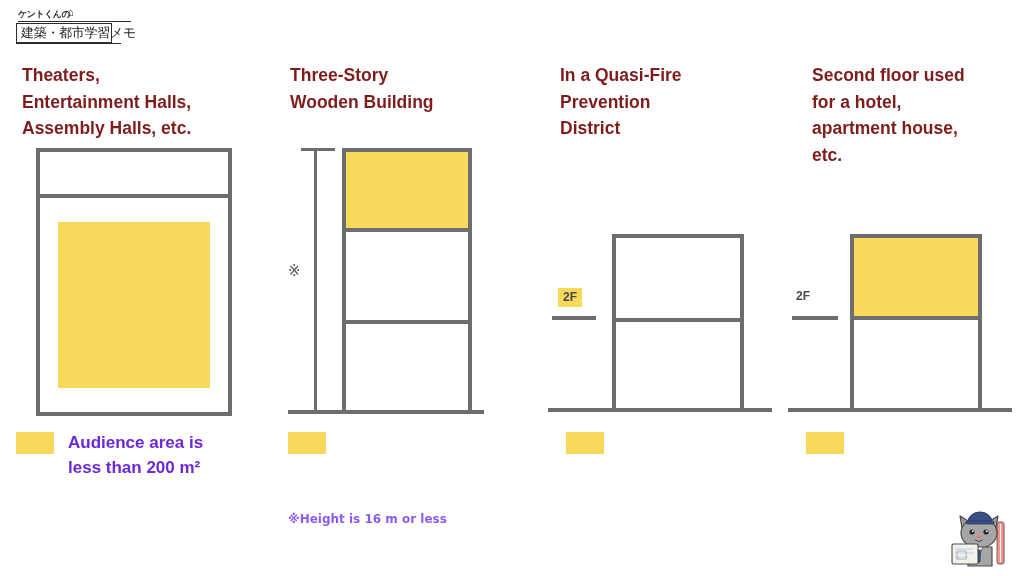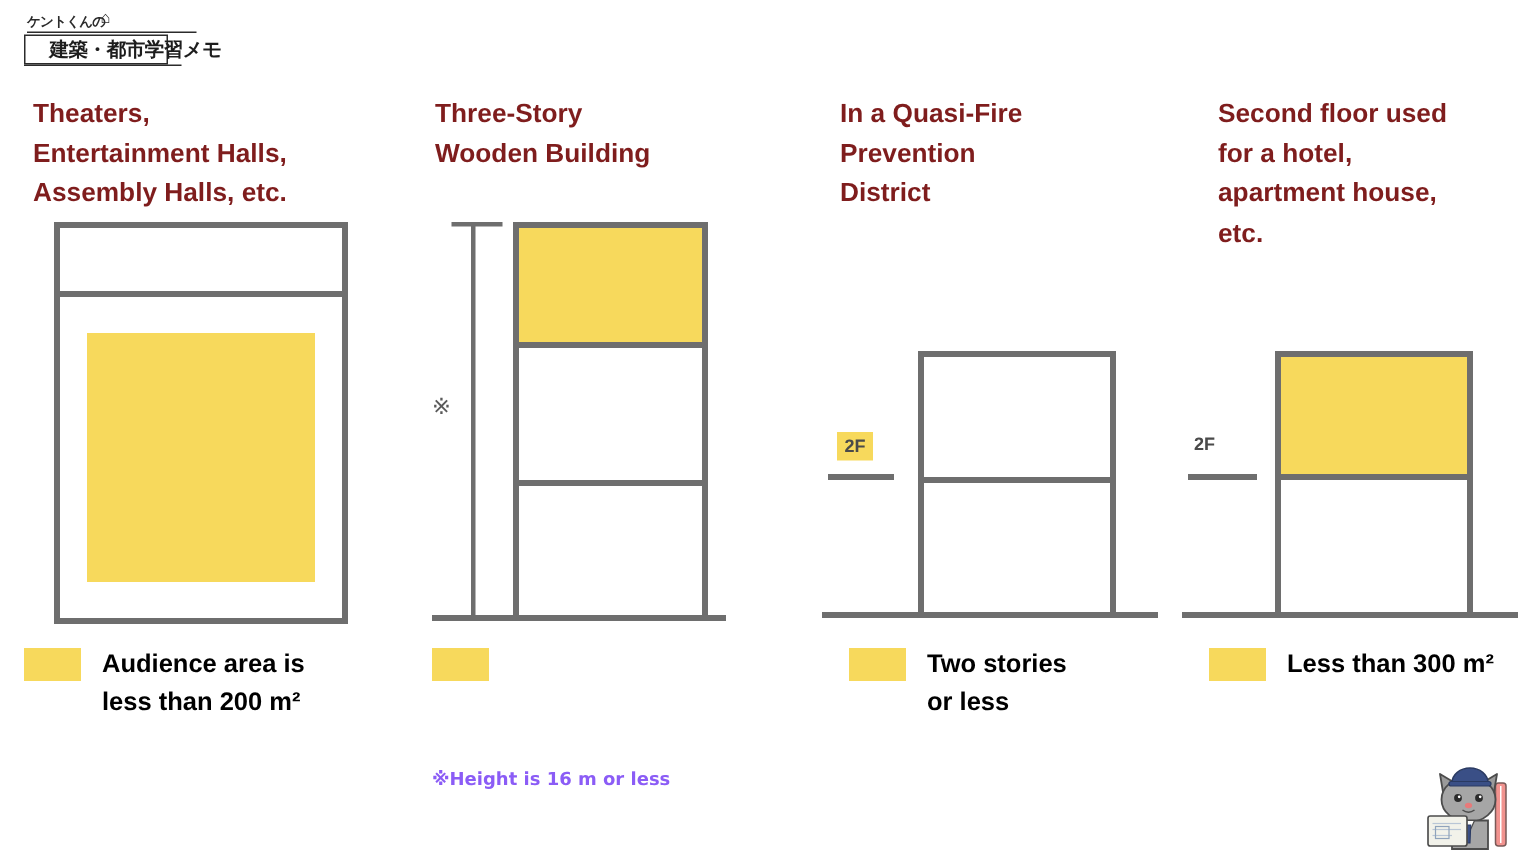--- a/index.html
+++ b/index.html
@@ -55,23 +55,23 @@
   #logo .logo-main {
     position: absolute;
     left: 2px;
     top: 15px;
     width: 96px;
     height: 20px;
     border: 1.4px solid #2b2b2b;
     box-sizing: border-box;
     display: flex;
     align-items: center;
-    padding-left: 16px;
+    padding-left: 4px;
     font-size: 13px;
-    font-weight: bold;
+    font-weight: normal;
     color: #1d1d1d;
     letter-spacing: -0.3px;
     white-space: nowrap;
     font-family: "DejaVu Sans", sans-serif;
   }
   #logo .logo-underline {
     position: absolute;
     left: 2px;
     top: 35px;
     width: 105px;
@@ -121,21 +121,21 @@
     width: 38px;
     height: 22px;
     background: #f7d95c;
     flex: 0 0 auto;
     margin-top: 2px;
   }
   .legend-text {
     font-size: 17px;
     font-weight: bold;
     line-height: 1.48;
-    color: #000000;
+    color: #6d28d9;
     white-space: pre-line;
   }
   .legend-note {
     position: absolute;
     left: 288px;
     top: 512px;
     font-size: 12px;
     font-weight: bold;
     color: #8b5cf6;
     white-space: nowrap;
@@ -236,22 +236,20 @@
 
   <div class="stroke" style="left:64px;  top:4px;   width:132px; height:4px;"></div>
   <div class="stroke" style="left:64px;  top:4px;   width:4px;   height:178px;"></div>
   <div class="stroke" style="left:192px; top:4px;   width:4px;   height:178px;"></div>
   <div class="stroke" style="left:64px;  top:88px;  width:132px; height:4px;"></div>
   <div class="stroke" style="left:0px;   top:178px; width:224px; height:4px;"></div>
 </div>
 
 <div class="legend" id="legend-3">
   <div class="swatch"></div>
-  <div class="legend-text">Two stories
-or less</div>
 </div>
 
 <div class="panel" id="panel-4">
   <p class="panel-title">Second floor used
 for a hotel,
 apartment house,
 etc.</p>
 </div>
 
 <div class="diagram" id="diagram-4">
@@ -261,21 +259,20 @@
   <div class="fillbox" style="left:64px; top:6px; width:128px; height:82px;"></div>
   <div class="stroke" style="left:62px;  top:4px;   width:132px; height:4px;"></div>
   <div class="stroke" style="left:62px;  top:4px;   width:4px;   height:178px;"></div>
   <div class="stroke" style="left:190px; top:4px;   width:4px;   height:178px;"></div>
   <div class="stroke" style="left:62px;  top:86px;  width:132px; height:4px;"></div>
   <div class="stroke" style="left:0px;   top:178px; width:224px; height:4px;"></div>
 </div>
 
 <div class="legend" id="legend-4">
   <div class="swatch"></div>
-  <div class="legend-text">Less than 300 m²</div>
 </div>
 
 <svg id="mascot" viewBox="0 0 68 66">
 
   <rect x="49" y="16" width="7" height="42" rx="2" fill="#f2938f" stroke="#7a5a58" stroke-width="1"></rect>
   <line x1="52.5" y1="18" x2="52.5" y2="56" stroke="#ffffff" stroke-width="1"></line>
 
   <path d="M14 22 L12 10 L22 16 L40 16 L50 10 L48 22 Z" fill="#9a9a9a" stroke="#4c4c4c" stroke-width="1.2" stroke-linejoin="round"></path>
   <ellipse cx="31" cy="27" rx="18" ry="15" fill="#a6a6a6" stroke="#4c4c4c" stroke-width="1.2"></ellipse>
 

